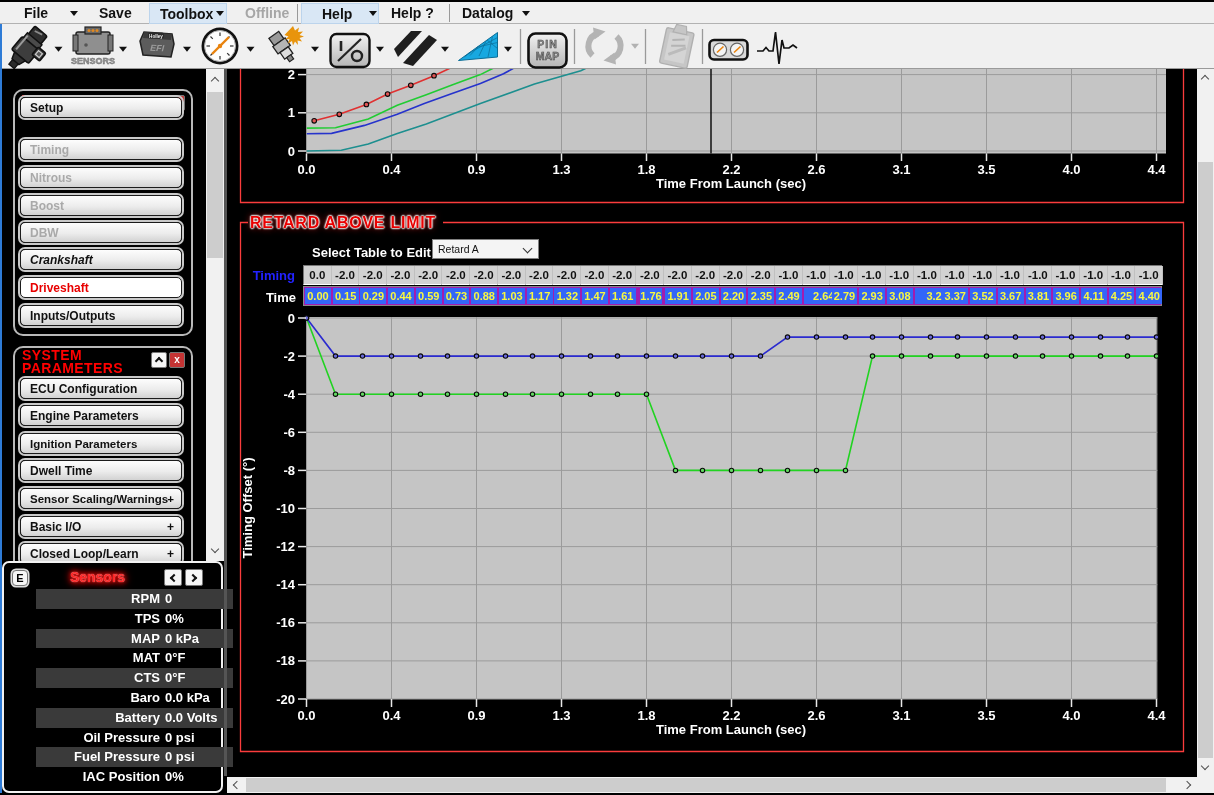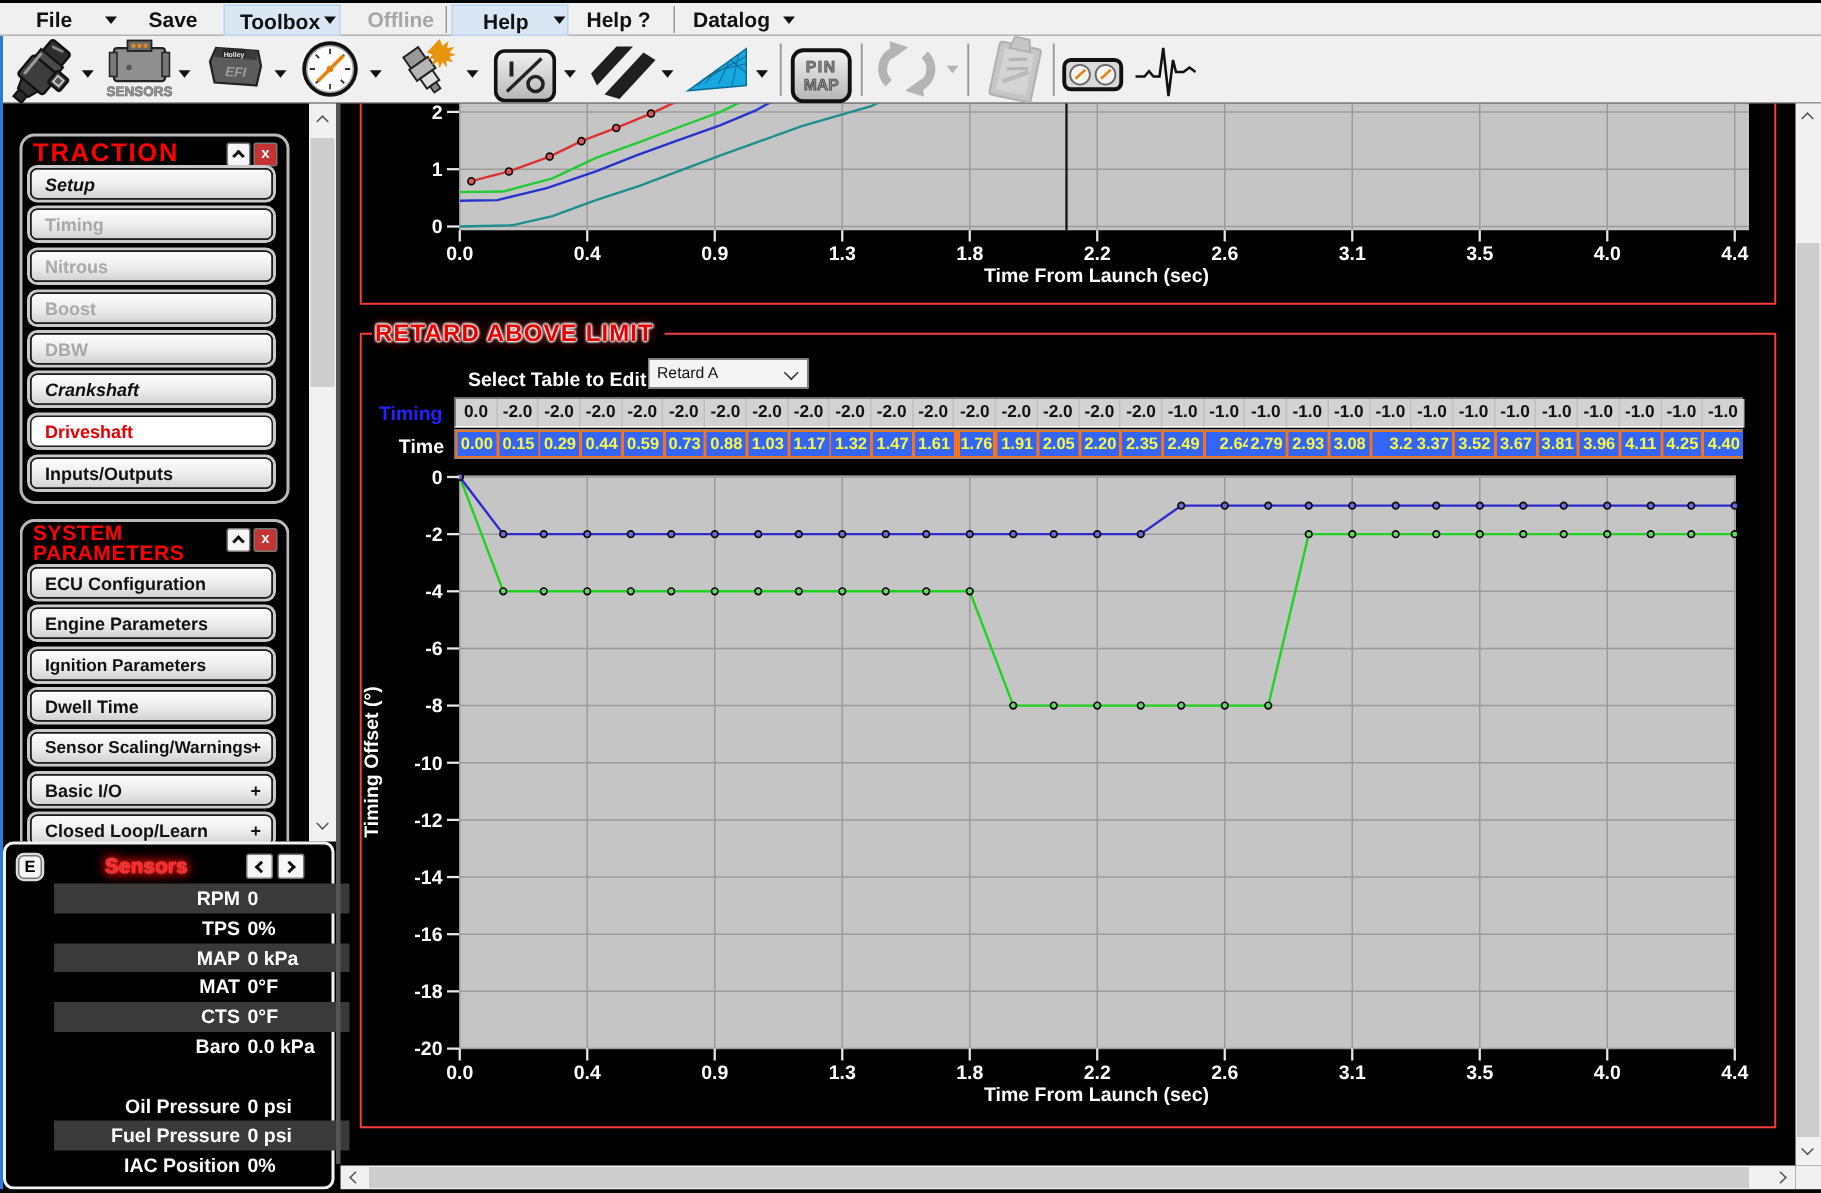--- a/index.html
+++ b/index.html
@@ -45,21 +45,21 @@
 #ddchv { position:absolute; left:524px; top:245px; width:7px; height:7px; border-left:1.6px solid #333;
   border-top:1.6px solid #333; transform:rotate(225deg); }
 #lbl-timing { position:absolute; left:0; top:268px; width:295px; text-align:right; font-size:13px;
   font-weight:bold; color:#2222ff; }
 #lbl-time { position:absolute; left:0; top:289.5px; width:296px; text-align:right; font-size:13px;
   font-weight:bold; color:#fff; }
 #rowg { position:absolute; left:303px; top:264.5px; width:859px; height:20px; background:#d2d2d2;
   border-top:1px solid #777; border-left:1px solid #777; border-bottom:1px solid #fff; }
 .tgc { position:absolute; top:0; height:19px; line-height:19px; text-align:center; font-size:11.5px;
   font-weight:bold; color:#111; border-right:1px solid #c0c0c0; }
-#rowb { position:absolute; left:303px; top:285.5px; width:859px; height:20.5px; background:#f97316;
+#rowb { position:absolute; left:303px; top:285.5px; width:859px; height:20.5px; background:#a21caf;
   border:1px solid #888; }
 .tbc { position:absolute; top:1px; height:16.5px; line-height:16.5px; text-align:center; font-size:11px;
   font-weight:bold; color:#f8f840; background:#3366f8; }
 .sb { position:absolute; background:#f1f1f1; }
 .sbthumb { position:absolute; background:#cdcdcd; }
 .schv { position:absolute; width:6px; height:6px; border-left:1.7px solid #505050; border-top:1.7px solid #505050; }
 </style></head>
 <body>
 
 <div id="menubar">
@@ -477,21 +477,21 @@
   <div class="sbthumb" style="left:1px; top:23px; width:16px; height:166px"></div>
   <div class="schv" style="left:5.5px; top:477px; transform:rotate(225deg)"></div>
  </div>
 </div>
 <div class="panel" style="left:13px; top:89px; width:180px; height:247px">
  <div class="ptitle" style="left:7px; top:2px; font-size:17px; letter-spacing:1.2px; line-height:17px">TRACTION</div>
  <div class="sqbtn" style="left:136px; top:4px">
       <div class="chv" style="left:3.5px; top:5px; transform:rotate(45deg)"></div>
     </div>
  <div class="sqbtn red" style="left:154px; top:4px; color:#fff; font-size:10px; font-weight:bold; text-align:center; line-height:14px">x</div>
- <div class="pbtn on" style="top:21px;font-style:italic;">Setup</div>
+ <div class="pbtn on" style="top:6px;">Setup</div>
 <div class="pbtn off" style="top:48px;">Timing</div>
 <div class="pbtn off" style="top:76px;">Nitrous</div>
 <div class="pbtn off" style="top:104px;">Boost</div>
 <div class="pbtn off" style="top:131px;">DBW</div>
 <div class="pbtn on" style="top:158px;font-style:italic;">Crankshaft</div>
 <div class="pbtn drv" style="top:186px;">Driveshaft</div>
 <div class="pbtn on" style="top:214px;">Inputs/Outputs</div>
 </div>
 <div class="panel" style="left:13px; top:346px; width:180px; height:215px; border-bottom:none; border-radius:10px 10px 0 0">
  <div class="ptitle" style="left:7px; top:1px; font-size:14px; line-height:13px; letter-spacing:0.4px">SYSTEM<br>PARAMETERS</div>
@@ -534,20 +534,24 @@
       <span class="sv">0°F</span>
     </div>
 <div class="srow dark" style="top:105.2px">
       <span class="sl">CTS</span>
       <span class="sv">0°F</span>
     </div>
 <div class="srow blk" style="top:125.0px">
       <span class="sl">Baro</span>
       <span class="sv">0.0 kPa</span>
     </div>
+<div class="srow dark" style="top:144.8px">
+      <span class="sl">Battery</span>
+      <span class="sv">0.0 Volts</span>
+    </div>
 <div class="srow blk" style="top:164.6px">
       <span class="sl">Oil Pressure</span>
       <span class="sv">0 psi</span>
     </div>
 <div class="srow dark" style="top:184.4px">
       <span class="sl">Fuel Pressure</span>
       <span class="sv">0 psi</span>
     </div>
 <div class="srow blk" style="top:204.2px">
       <span class="sl">IAC Position</span>

